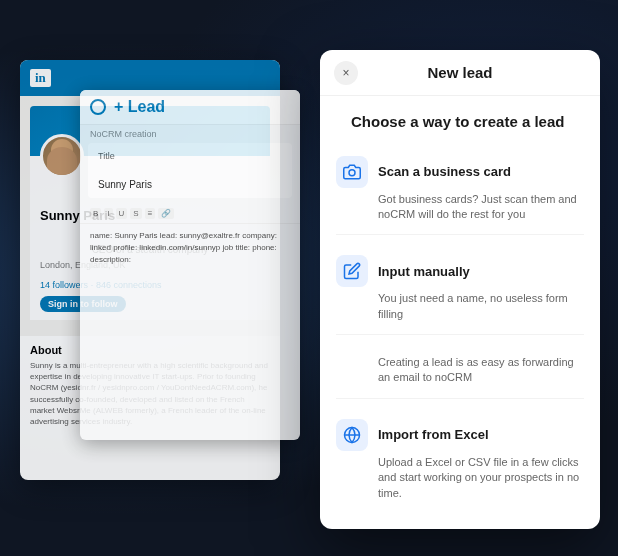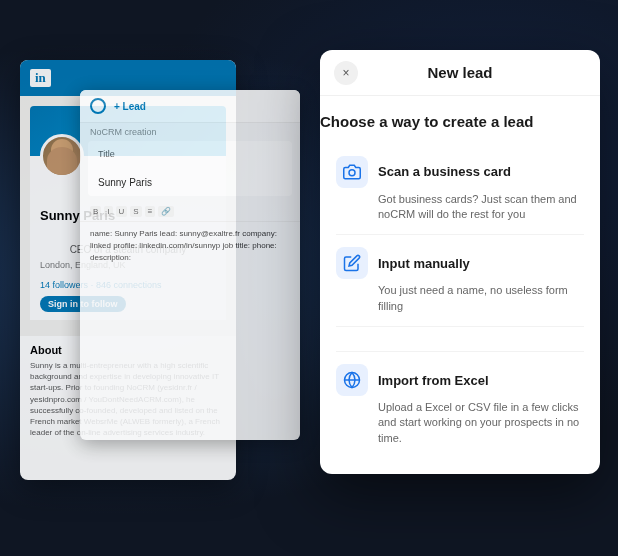--- a/index.html
+++ b/index.html
@@ -19,21 +19,21 @@
       background: radial-gradient(ellipse at 20% 50%, rgba(30,60,100,0.8) 0%, transparent 60%),
                   radial-gradient(ellipse at 80% 30%, rgba(20,40,80,0.6) 0%, transparent 50%),
                   #0f1623;
     }
 
     
     .linkedin-card {
       position: absolute;
       left: 20px;
       top: 60px;
-      width: 216px;
+      width: 260px;
       height: 420px;
       background: #fff;
       border-radius: 8px;
       overflow: hidden;
       box-shadow: 0 8px 32px rgba(0,0,0,0.5);
       filter: blur(0.5px);
       opacity: 0.9;
     }
 
     .li-header {
@@ -186,21 +186,21 @@
 
     .crm-globe {
       width: 16px;
       height: 16px;
       border-radius: 50%;
       border: 2px solid #0077b5;
       position: relative;
     }
 
     .crm-plus-lead {
-      font-size: 10px;
+      font-size: 16px;
       color: #0077b5;
       font-weight: 600;
       text-align: center;
     }
 
     .crm-subtitle {
       font-size: 9px;
       color: #888;
       padding: 4px 10px;
     }
@@ -282,32 +282,32 @@
       color: #555;
     }
 
     .modal-title {
       font-size: 15px;
       font-weight: 600;
       color: #1a1a1a;
     }
 
     .modal-subtitle {
-      padding: 16px 16px 12px 0;
+      padding: 16px 16px 12px 31px;
       font-size: 15px;
       font-weight: 700;
       color: #1a1a1a;
       line-height: 1.3;
     }
 
     .modal-options {
       padding: 0 16px 16px 16px;
       display: flex;
       flex-direction: column;
-      gap: 0;
+      gap: 8px;
     }
 
     .option-item {
       padding: 12px 0;
       border-bottom: 1px solid #f2f2f2;
       cursor: pointer;
     }
 
     .option-item:last-child {
       border-bottom: none;
@@ -435,20 +435,21 @@
             <path d="M11 4H4a2 2 0 0 0-2 2v14a2 2 0 0 0 2 2h14a2 2 0 0 0 2-2v-7"></path>
             <path d="M18.5 2.5a2.121 2.121 0 0 1 3 3L12 15l-4 1 1-4 9.5-9.5z"></path>
           </svg>
         </div>
         <span class="option-title">Input manually</span>
       </div>
       <div class="option-desc">You just need a name, no useless form filling</div>
     </div>
 
     <div class="option-item">
+      <div class="option-desc">Creating a lead is as easy as forwarding an email to noCRM</div>
     </div>
 
     <div class="option-item">
       <div class="option-header">
         <div class="option-icon icon-excel">
           <svg width="18" height="18" viewBox="0 0 24 24" fill="none" stroke="#1a73e8" stroke-width="2">
             <circle cx="12" cy="12" r="10"></circle>
             <line x1="2" y1="12" x2="22" y2="12"></line>
             <path d="M12 2a15.3 15.3 0 0 1 4 10 15.3 15.3 0 0 1-4 10 15.3 15.3 0 0 1-4-10 15.3 15.3 0 0 1 4-10z"></path>
           </svg>

